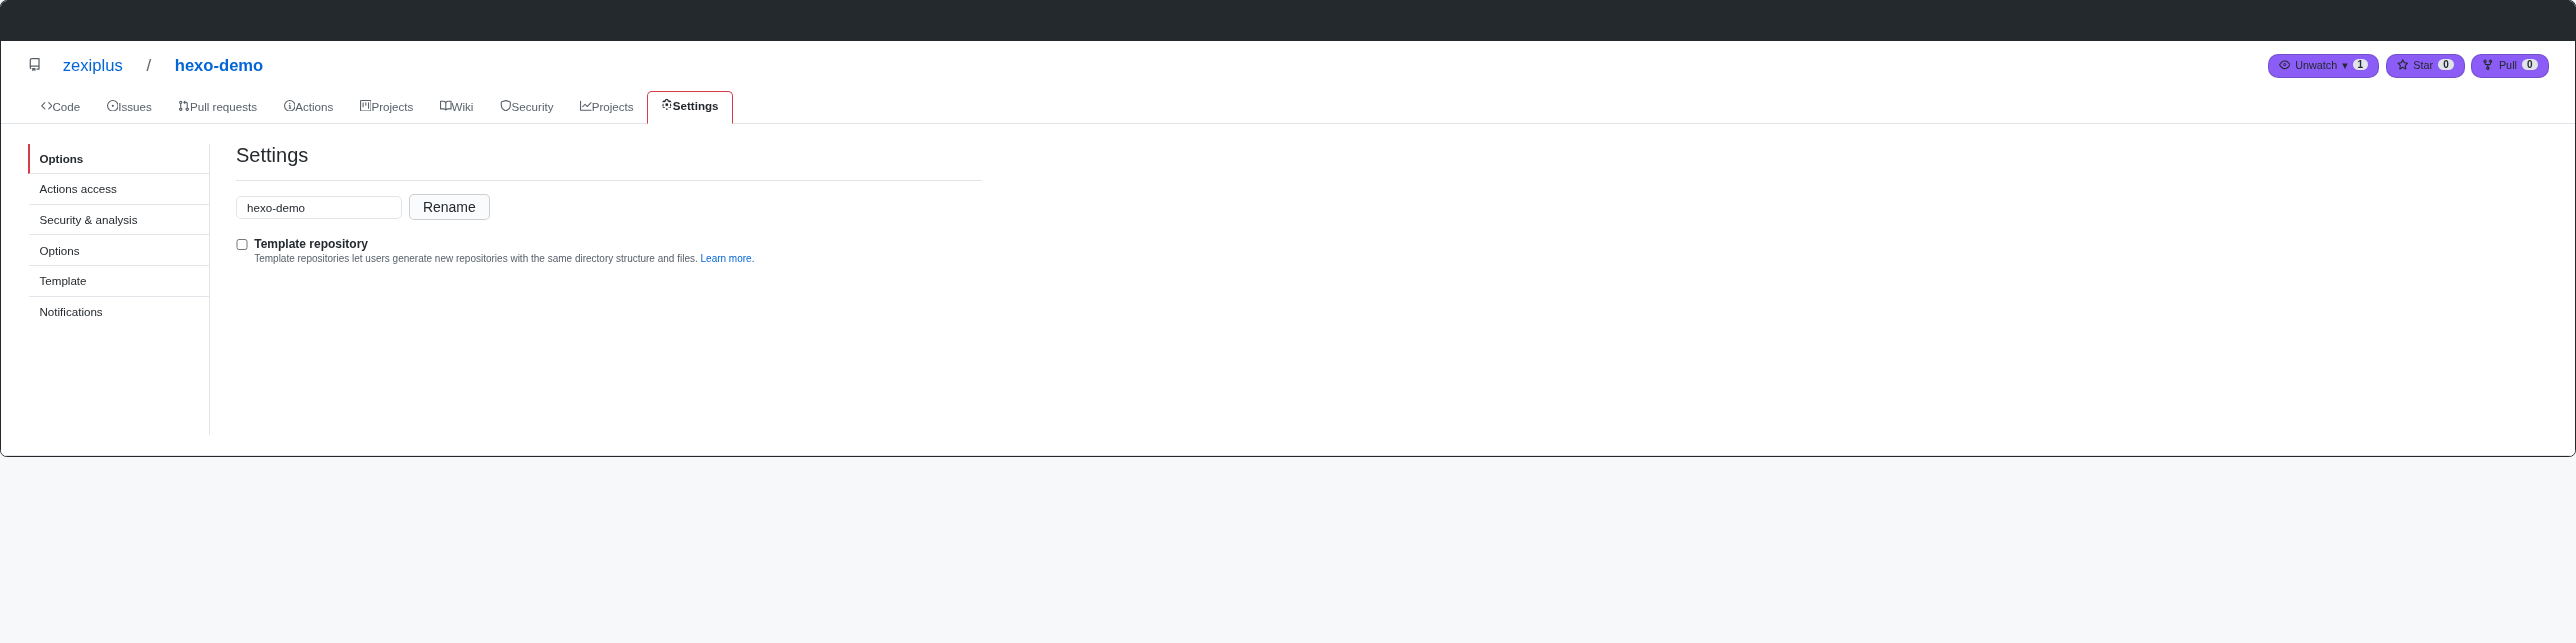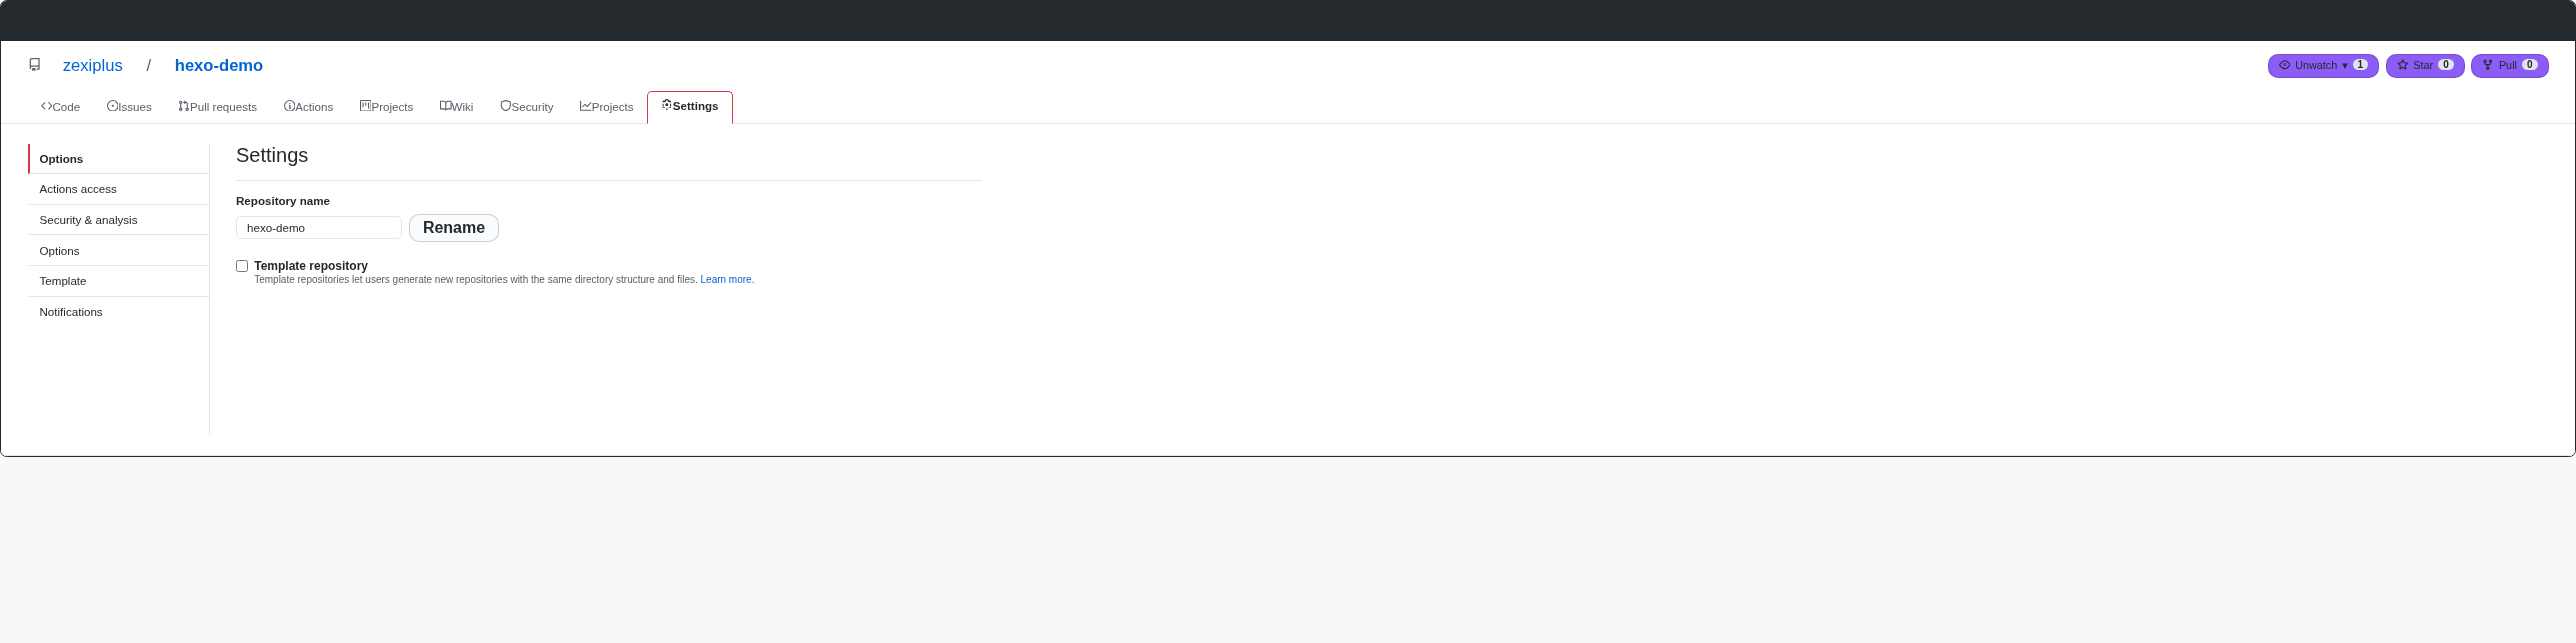--- a/index.html
+++ b/index.html
@@ -155,25 +155,24 @@
       border-radius: 5px;
       font-size: 11.6px;
       width: 166px;
       background: #fff;
       color: #24292e;
     }
     .btn-default {
       padding: 4.1px 13.3px;
       background: #fafbfc;
       border: 0.8px solid rgba(27,31,35,.2);
-      border-radius: 10px;
-      font-size: 16px;
+      border-radius: 5px;
+      font-size: 14px;
       cursor: pointer;
       color: #24292e;
-      font-weight: bold;
     }
     .checkbox-group {
       display: flex;
       align-items: flex-start;
       gap: 6.6px;
       margin-top: 13.3px;
     }
     .checkbox-group input[type="checkbox"] {
       margin-top: 1.7px;
       flex-shrink: 0;
@@ -370,21 +369,20 @@
       </a>
       <a class="sidebar-item" style="border-left: 2.5px solid transparent; border-bottom: none; padding: 8.3px 0 8.3px 10px;">
         <span>Notifications</span>
       </a>
     </div>
 
     <div class="content-area">
       <h2 class="settings-title">Settings</h2>
 
       <div class="form-group">
-        <label class="form-label">Repository name</label>
         <div class="input-row">
           <input type="text" class="text-input" value="hexo-demo" style="">
           <button class="btn-default">Rename</button>
         </div>
       </div>
 
       <div class="checkbox-group">
         <input type="checkbox" id="template-repo" style="">
         <div>
           <label for="template-repo" class="checkbox-label">

